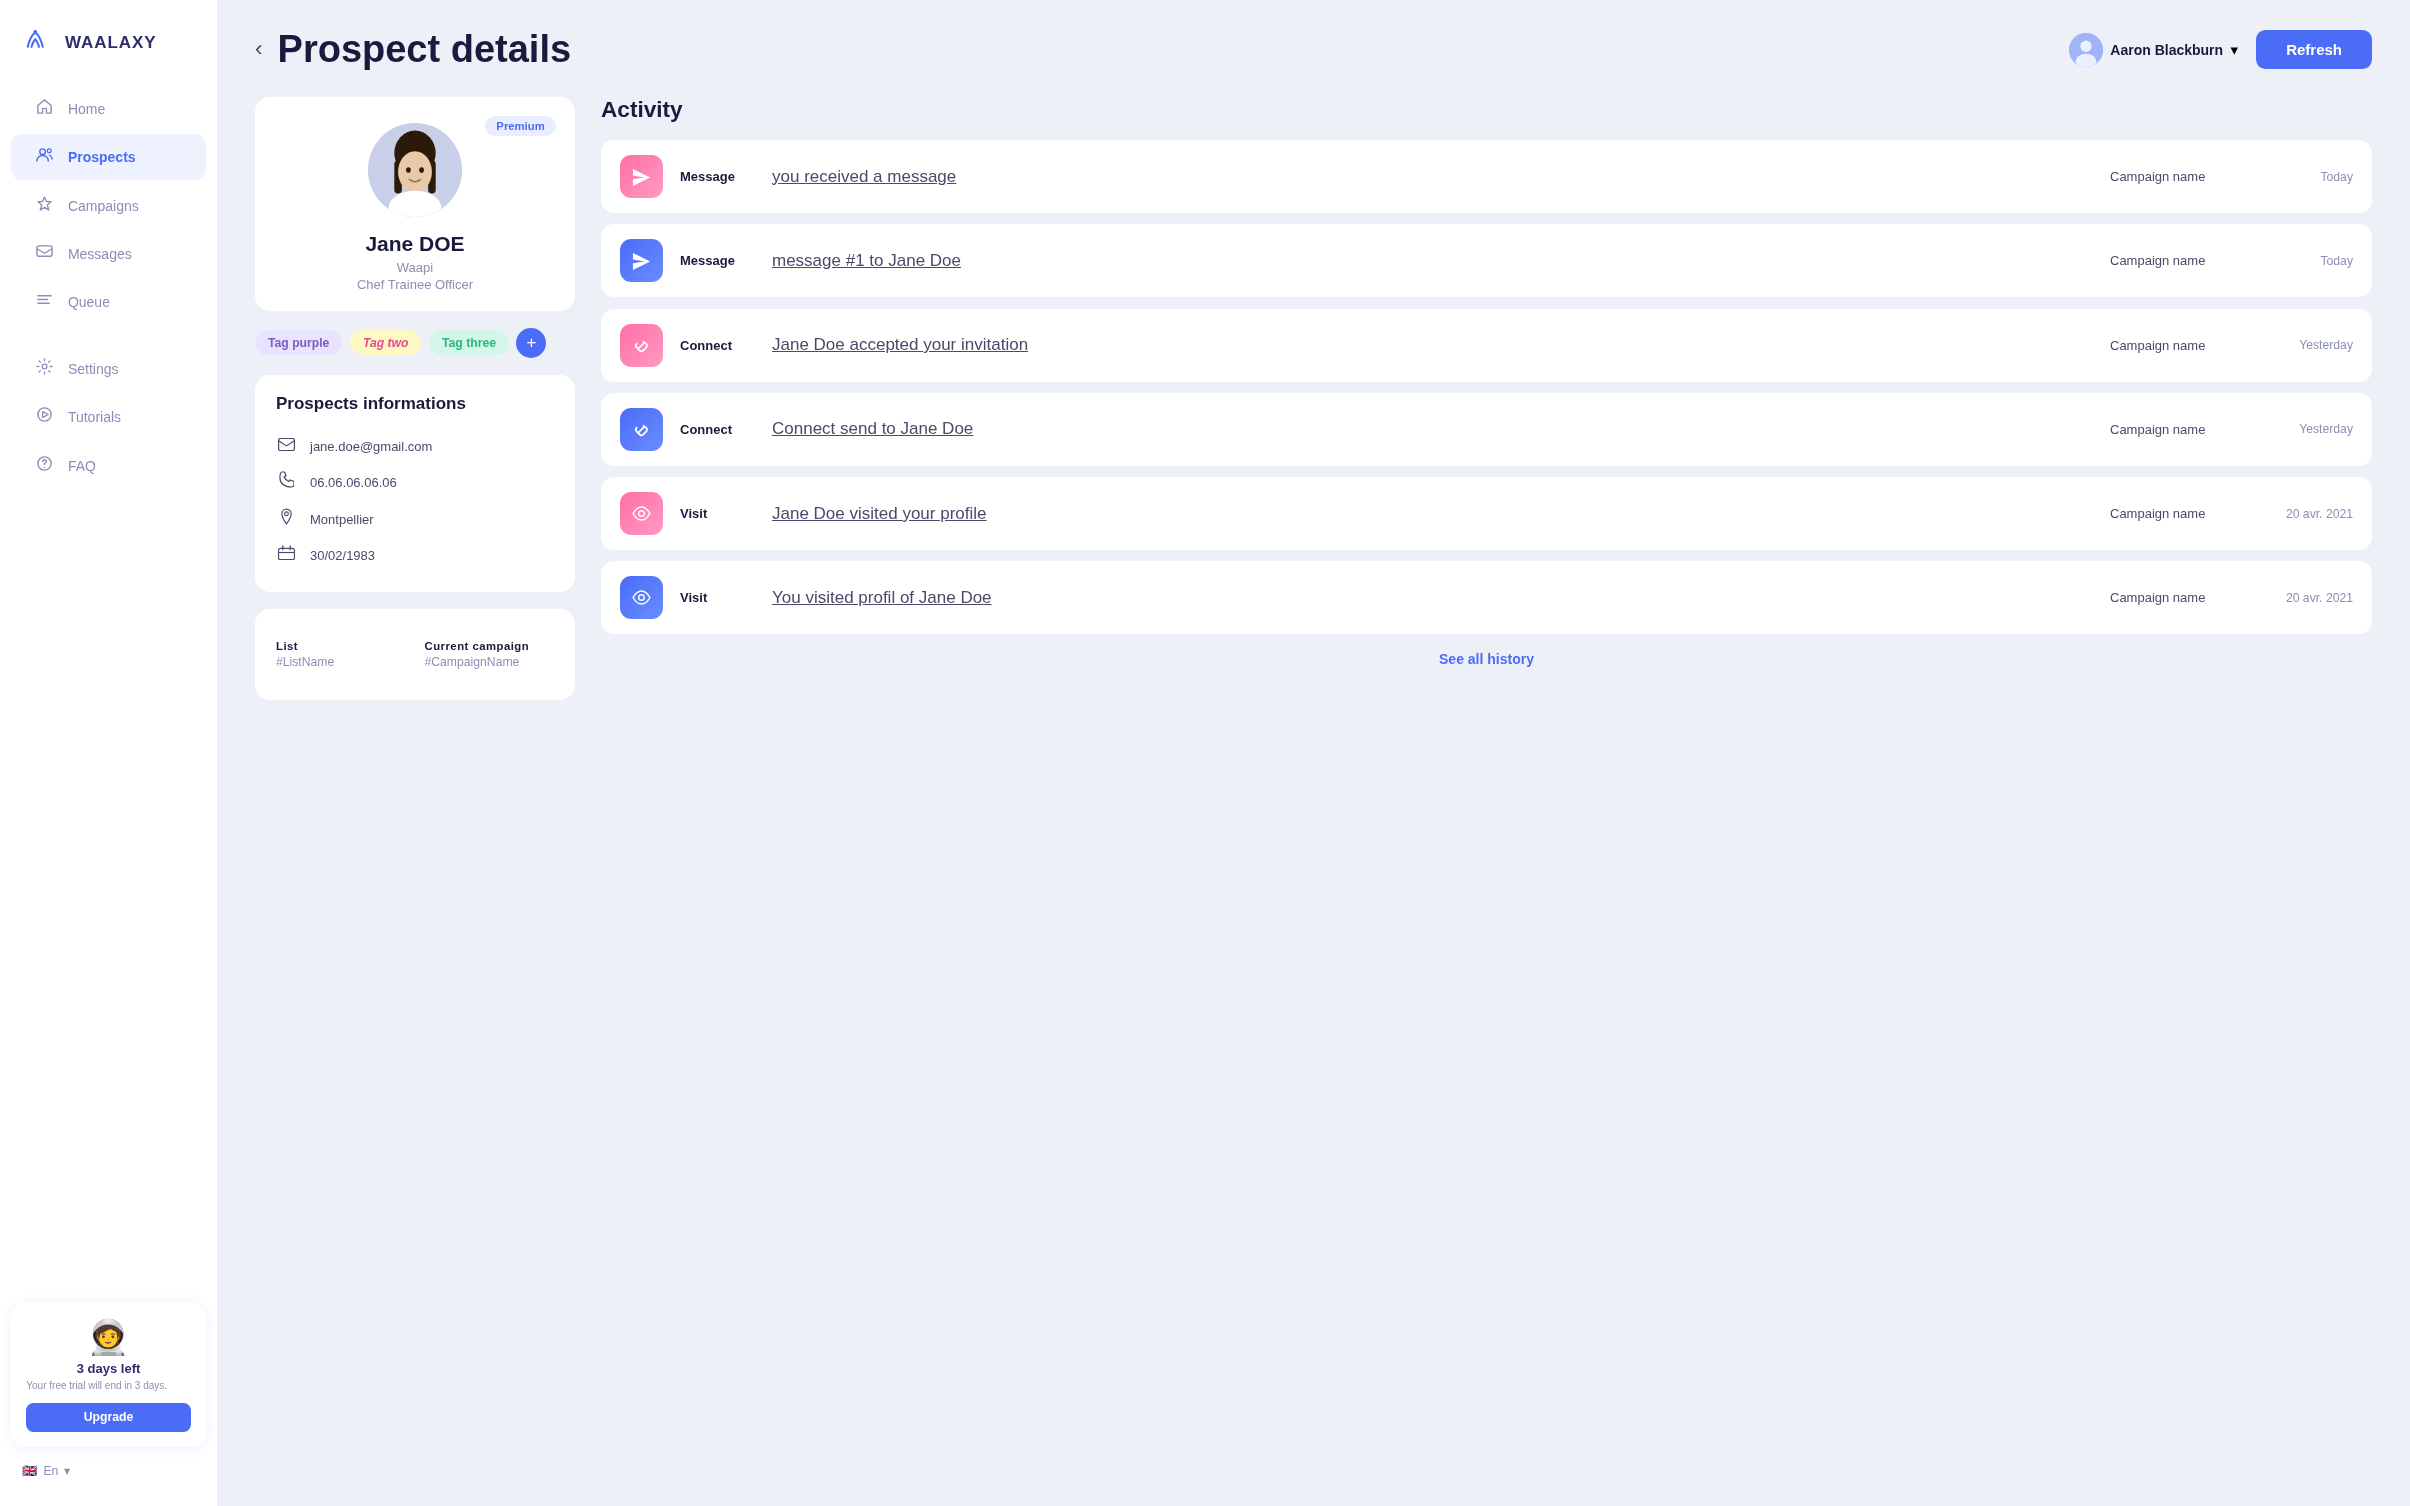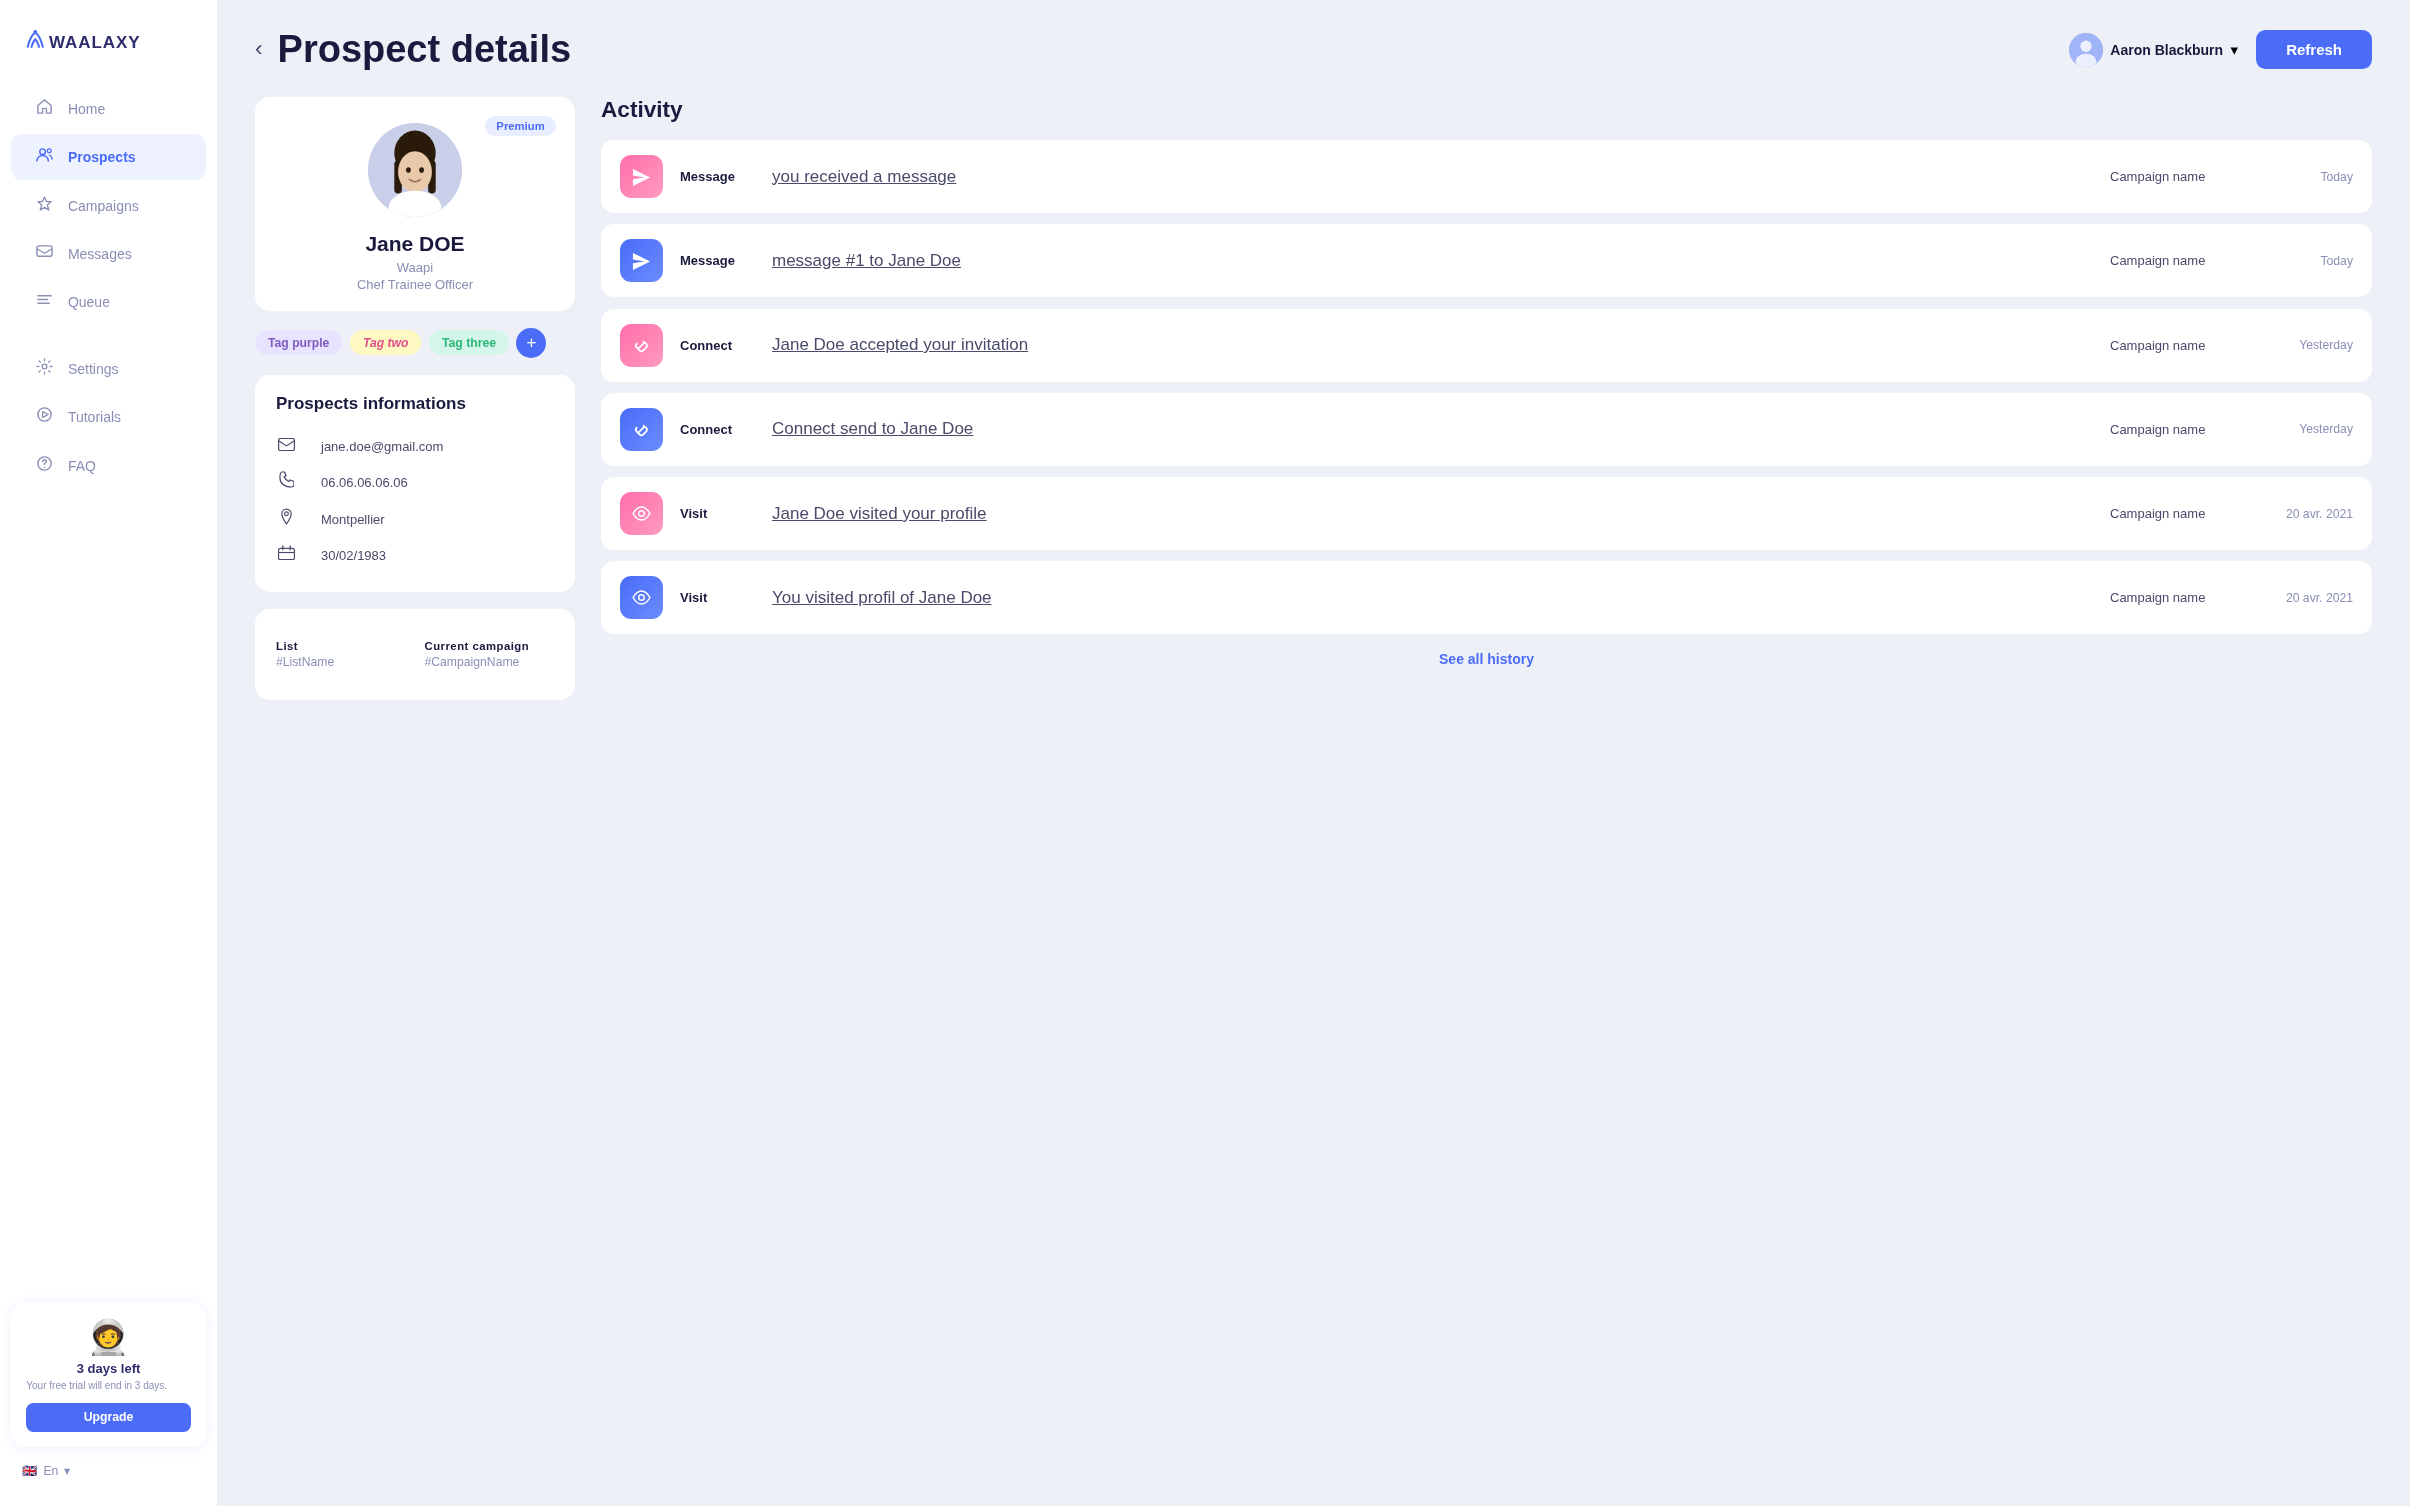--- a/index.html
+++ b/index.html
@@ -18,21 +18,21 @@
       background: #fff;
       display: flex;
       flex-direction: column;
       padding: 19px 0;
       height: 100vh;
       overflow-y: auto;
     }
     .sidebar-logo {
       display: flex;
       align-items: center;
-      gap: 2px;
+      gap: 18px;
       padding: 9.4px 22.6px 26px;
     }
     .sidebar-logo-icon {
       color: #4a6cf7;
       font-size: 21px;
     }
     .sidebar-logo-text {
       font-weight: 800;
       font-size: 17px;
       color: #2d2d6e;
@@ -283,21 +283,21 @@
     }
     .info-card-title {
       font-size: 17px;
       font-weight: 700;
       color: #1a1a3e;
       margin-bottom: 15px;
     }
     .info-row {
       display: flex;
       align-items: center;
-      gap: 24px;
+      gap: 13px;
       padding: 7.5px 0;
       color: #4a4a6a;
       font-size: 13px;
     }
     .info-icon {
       font-size: 17px;
       width: 21px;
       text-align: center;
       color: #4a4a6a;
     }

